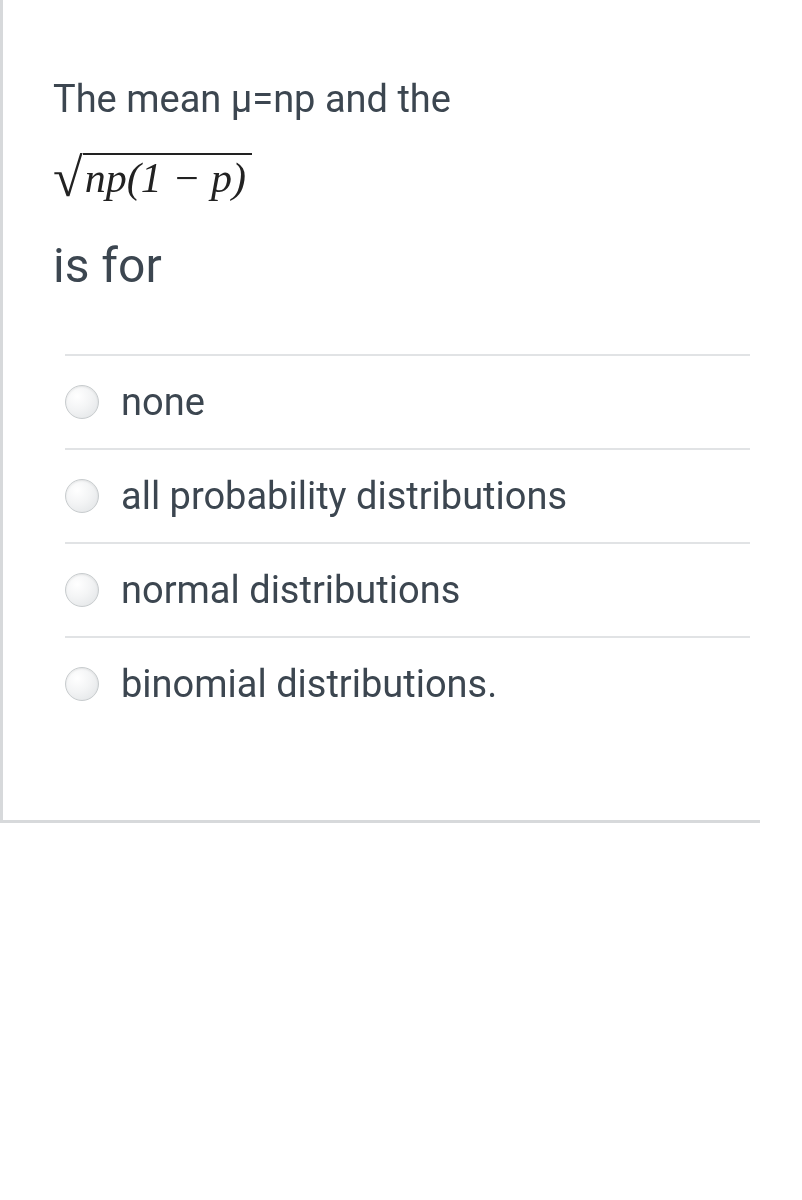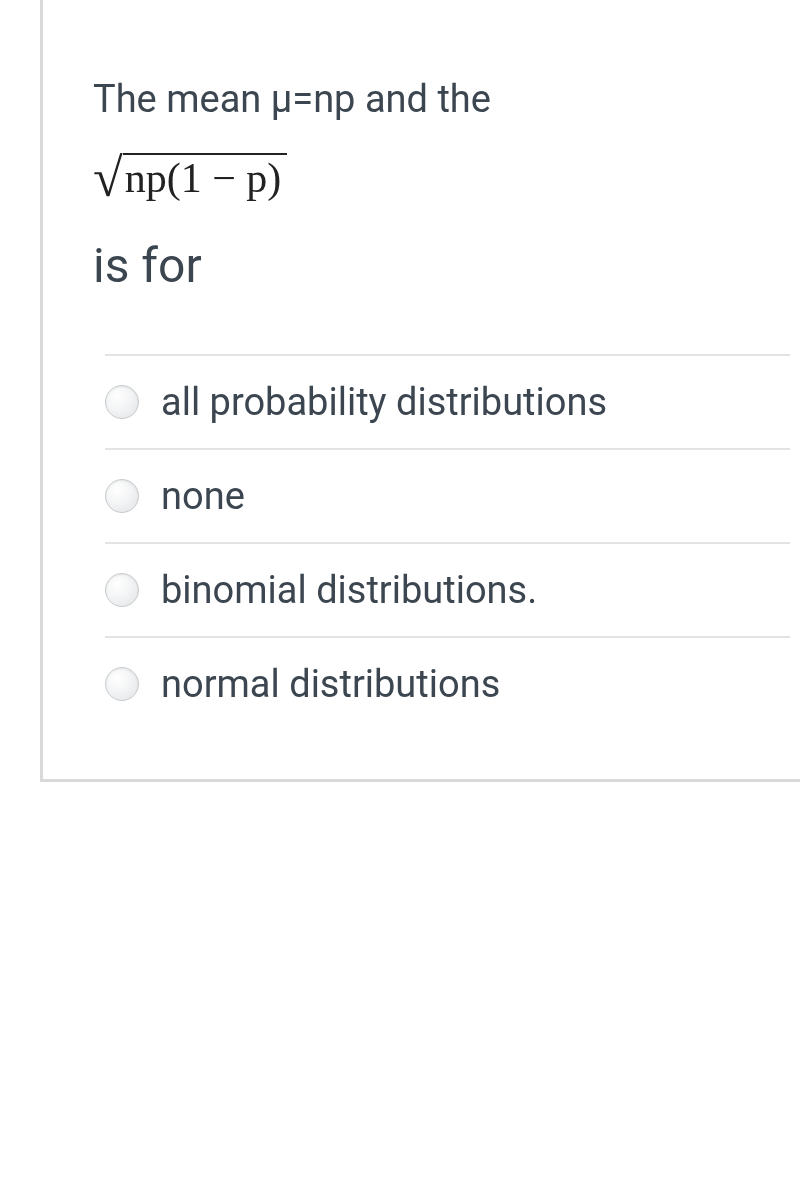--- a/index.html
+++ b/index.html
@@ -8,22 +8,21 @@
     padding: 0;
     width: 802px;
     height: 1200px;
     font-family: -apple-system, BlinkMacSystemFont, "Segoe UI", Roboto, Helvetica, Arial, sans-serif;
     background: #fff;
     color: #394047;
   }
   .frame {
     border-left: 3px solid #d7d9db;
     border-bottom: 3px solid #d7d9db;
-    margin-left: 40px;
-    padding: 70px 10px 49px 50px;
+    padding: 70px 10px 90px 50px;
     width: 760px;
   }
   .question {
     font-size: 38px;
     line-height: 1.55;
     color: #3c4650;
     margin-bottom: 10px;
   }
   .formula {
     display: inline-block;
@@ -34,20 +33,21 @@
     position: relative;
   }
   .surd {
     font-size: 54px;
     vertical-align: -4px;
     display: inline-block;
   }
   .radicand {
     border-top: 2.5px solid #222;
     padding: 0 6px 0 2px;
+    font-style: italic;
     display: inline-block;
     line-height: 1.1;
   }
   .isfor {
     font-size: 48px;
     color: #3c4650;
     margin-top: 10px;
     margin-bottom: 60px;
   }
   .options {
@@ -88,33 +88,33 @@
   <div class="formula">
     <span class="surd">√</span><span class="radicand">np(1 − p)</span>
   </div>
 
   <div class="isfor">is for</div>
 
   <div class="options">
 
     <div class="option">
       <div class="radio"></div>
+      <div class="opt-label">none</div>
+    </div>
+
+    <div class="option">
+      <div class="radio"></div>
       <div class="opt-label">all probability distributions</div>
     </div>
 
     <div class="option">
       <div class="radio"></div>
-      <div class="opt-label">none</div>
+      <div class="opt-label">normal distributions</div>
     </div>
 
     <div class="option">
       <div class="radio"></div>
       <div class="opt-label">binomial distributions.</div>
     </div>
 
-    <div class="option">
-      <div class="radio"></div>
-      <div class="opt-label">normal distributions</div>
-    </div>
-
   </div>
 
 </div>
 
 </body></html>

